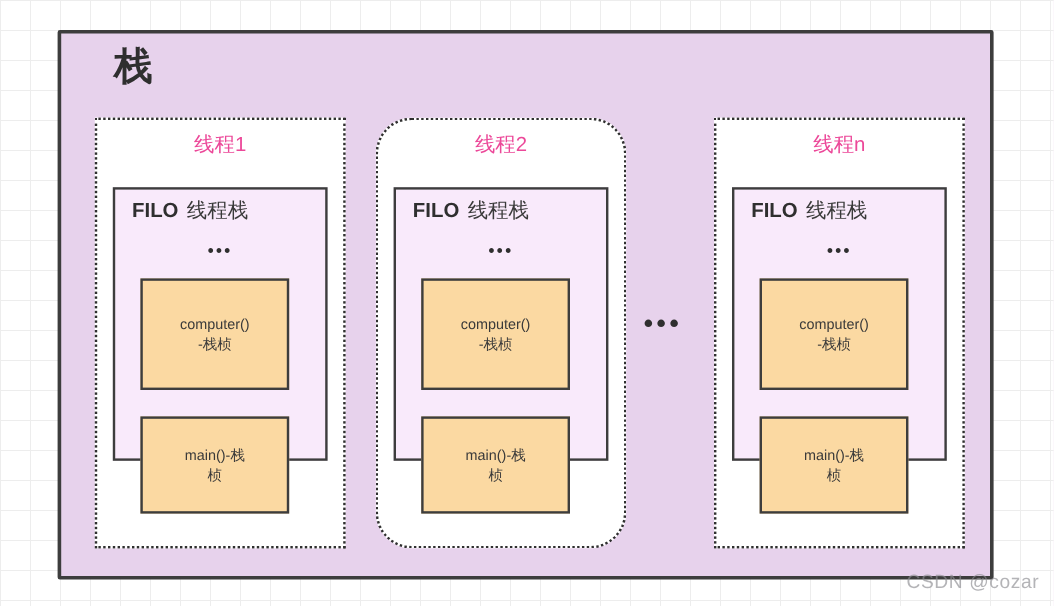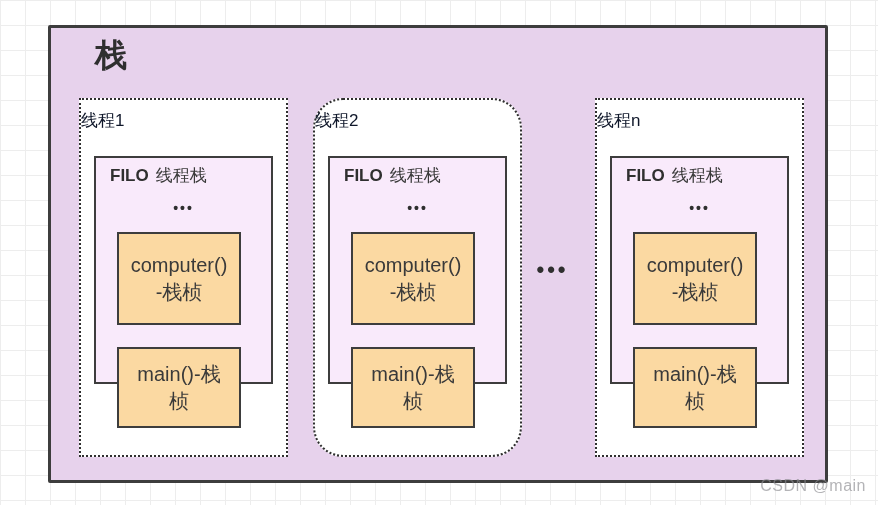--- a/index.html
+++ b/index.html
@@ -49,23 +49,23 @@
     border: 2px dotted #2f2f2f;
   }
   .thread-1 { left: 28px; }
   .thread-2 { left: 262px; border-radius: 30px; }
   .thread-n { left: 544px; }
   .thread-label {
     position: absolute;
     left: 0;
     top: 9px;
     width: 100%;
-    text-align: left;
+    text-align: center;
     font-size: 17px;
-    color: #0f172a;
+    color: #ec4899;
   }
   .filo-box {
     position: absolute;
     left: 13px;
     top: 56px;
     width: 179px;
     height: 228px;
     box-sizing: border-box;
     background: var(--stack-fill, #f9eafb);
     border: 2px solid var(--border, #3d3d3d);
@@ -100,21 +100,21 @@
     left: 21px;
     width: 124px;
     box-sizing: border-box;
     background: var(--frame-fill, #fbd9a2);
     border: 2px solid var(--border, #3d3d3d);
     display: flex;
     align-items: center;
     justify-content: center;
     text-align: center;
     white-space: pre-line;
-    font-size: 20px;
+    font-size: 12px;
     line-height: 1.35;
     color: #3a3a3a;
   }
   .frame-top { top: 74px; height: 93px; }
   .frame-bottom { top: 189px; height: 81px; }
   .separator-dots {
     position: absolute;
     left: 471px;
     top: 231px;
     width: 61px;
@@ -180,14 +180,14 @@
         </div>
         <div class="stack-ellipsis">•••</div>
         <div class="stack-frame frame-top">computer()
 -栈桢</div>
         <div class="stack-frame frame-bottom">main()-栈
 桢</div>
       </div>
     </div>
   </div>
 
-  <div class="watermark">CSDN @main</div>
+  <div class="watermark">CSDN @cozar</div>
 </div>
 
 </body></html>

